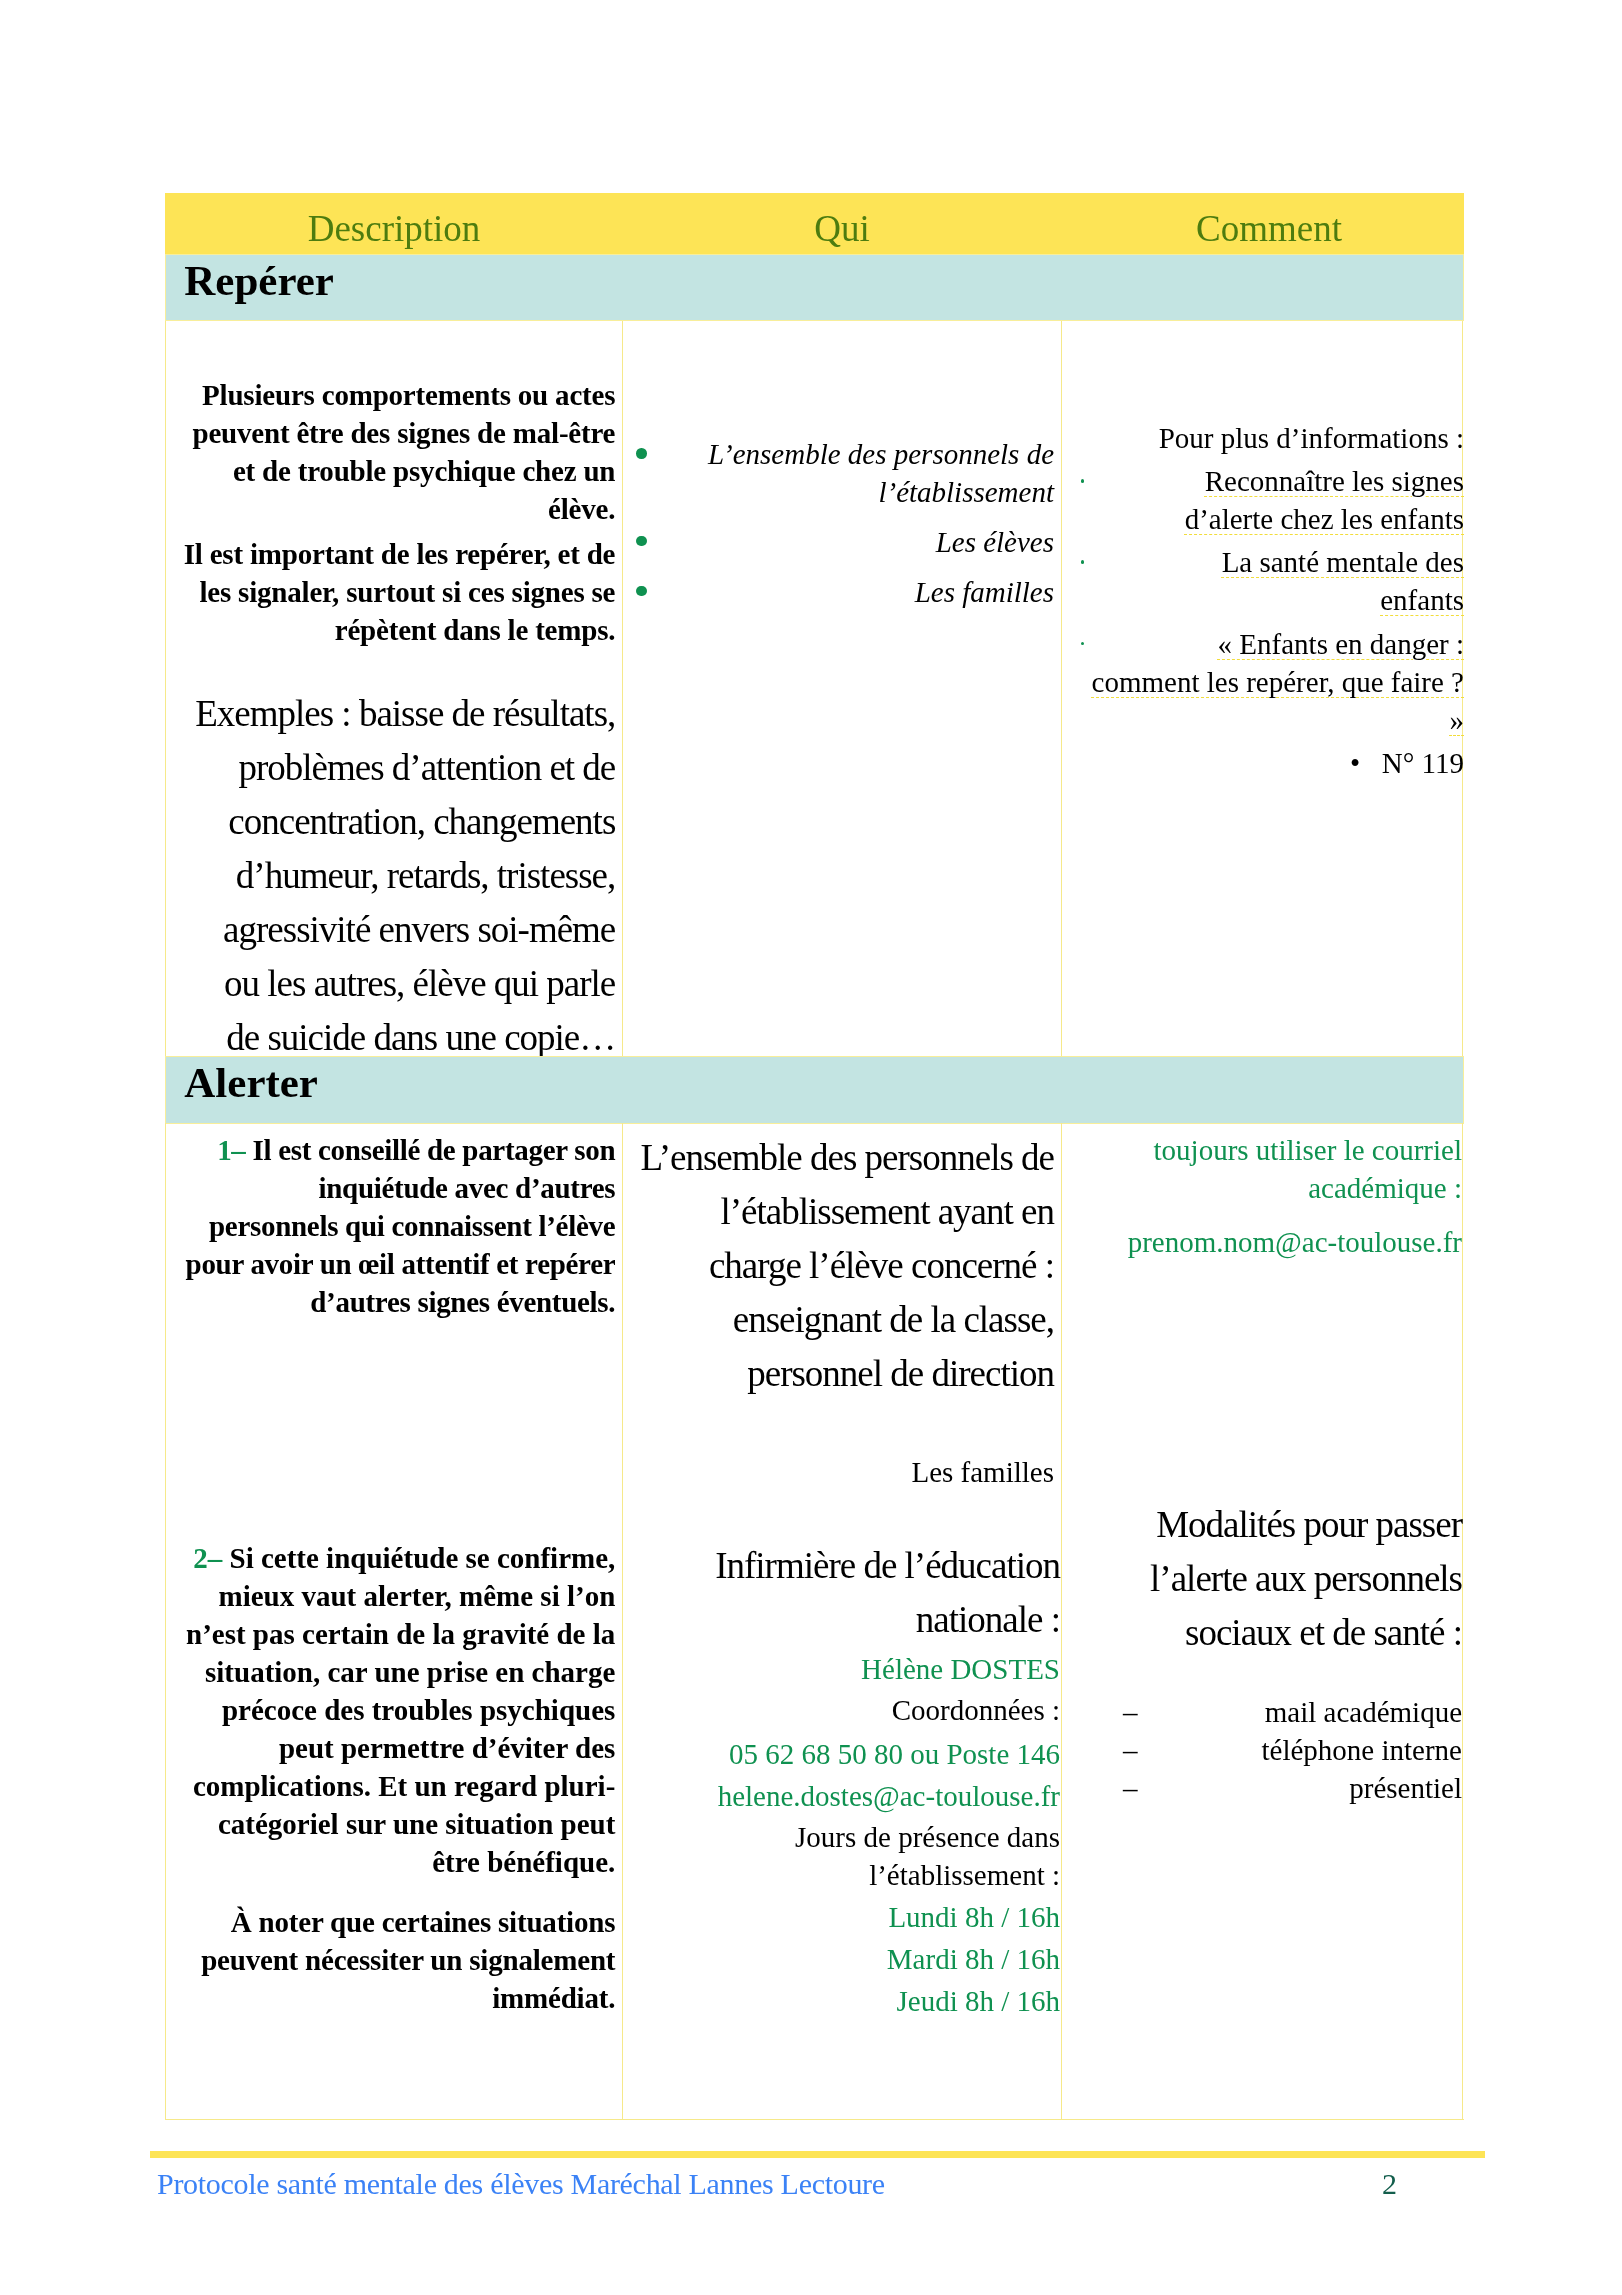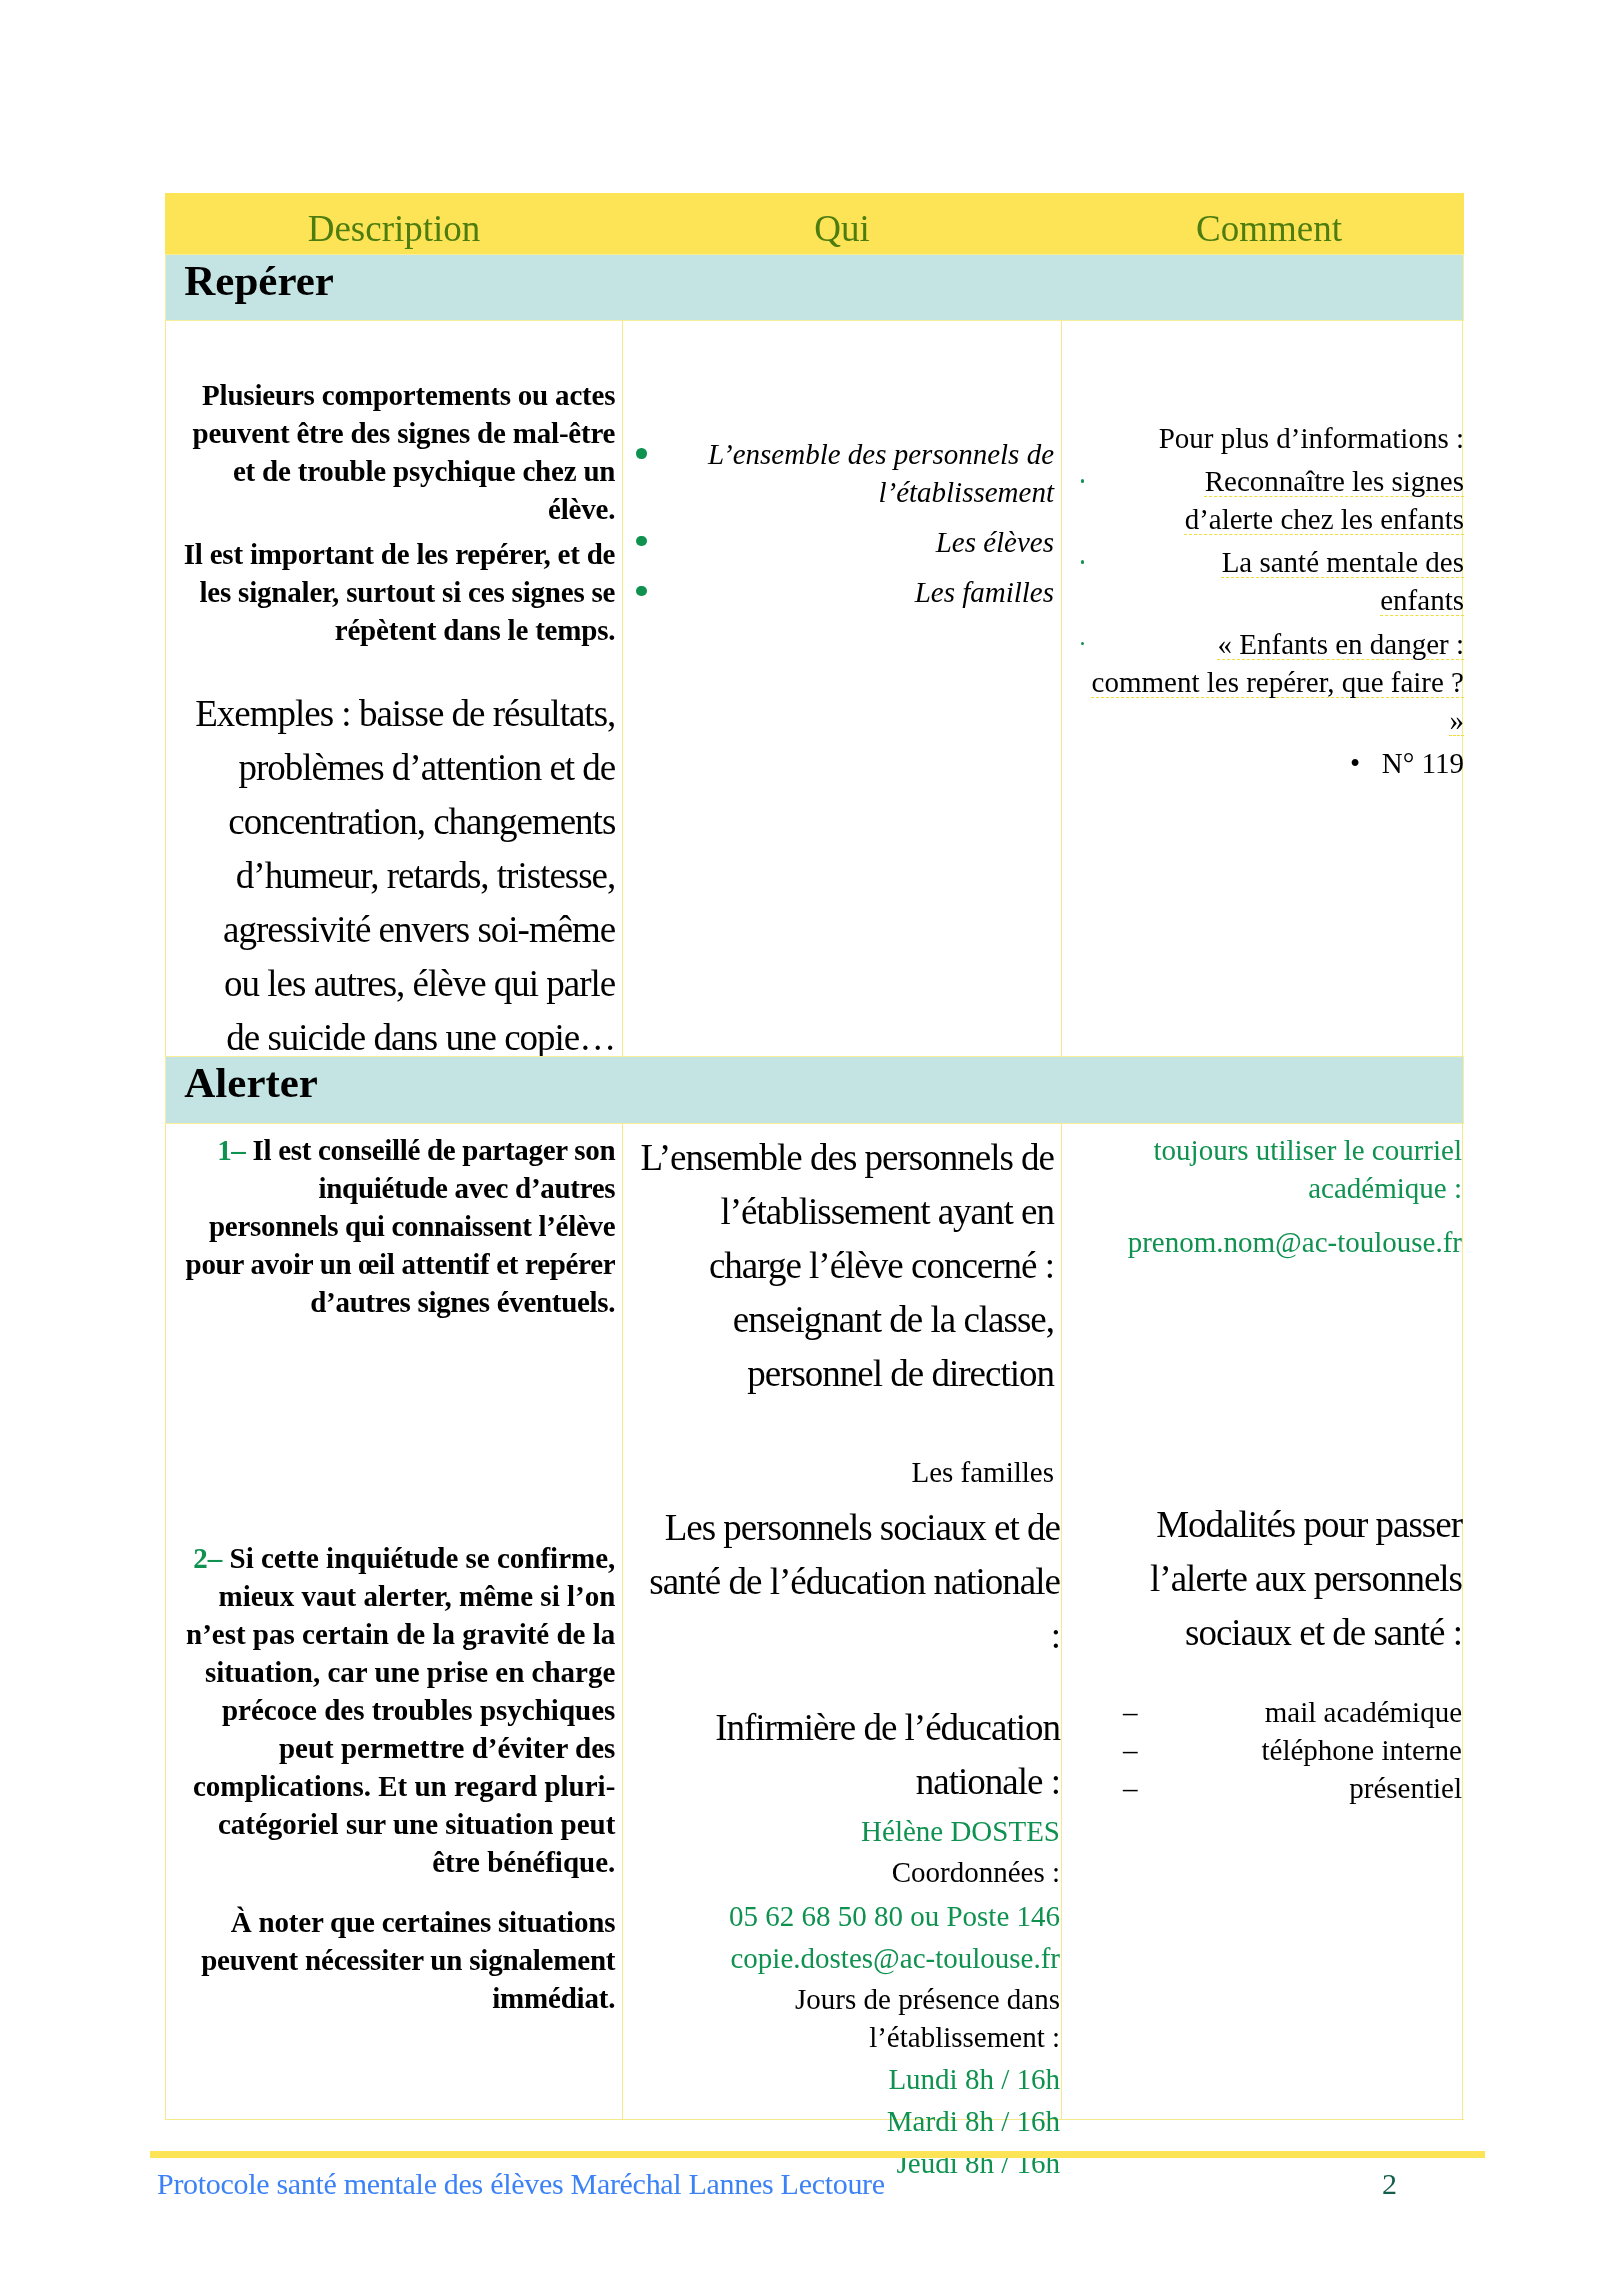--- a/index.html
+++ b/index.html
@@ -113,26 +113,25 @@
 
   <div class="cell" style="left:18.3px;top:1346px;width:432px;">
     <p class="p b">
       <span class="g">2–</span>
       <span>Si cette inquiétude se confirme, mieux vaut alerter, même si l’on n’est pas certain de la gravité de la situation, car une prise en charge précoce des troubles psychiques peut permettre d’éviter des complications. Et un regard pluri-catégoriel sur une situation peut être bénéfique.</span>
     </p>
     <p class="p b" style="margin-top:22px;letter-spacing:-0.2px">À noter que certaines situations peuvent nécessiter un signalement immédiat.</p>
   </div>
 
   <div class="cell" style="left:470px;top:1308px;width:425px;">
-    <p class="p cond">Les personnels sociaux et de santé de l’éducation nationale  :</p>
     <p class="p cond" style="margin-top:38px">Infirmière de l’éducation nationale :</p>
     <p class="p g" style="margin-top:2.6px">Hélène DOSTES</p>
     <p class="p" style="margin-top:3.9px">Coordonnées :</p>
     <p class="p g" style="margin-top:5.2px">05 62 68 50 80 ou Poste 146</p>
-    <p class="p g" style="margin-top:3.9px">copie.dostes@ac-toulouse.fr</p>
+    <p class="p g" style="margin-top:3.9px">helene.dostes@ac-toulouse.fr</p>
     <p class="p" style="margin-top:3.9px">Jours de présence dans l’établissement :</p>
     <p class="p g" style="margin-top:3.9px">Lundi 8h / 16h</p>
     <p class="p g" style="margin-top:3.9px">Mardi 8h / 16h</p>
     <p class="p g" style="margin-top:3.9px">Jeudi 8h / 16h</p>
   </div>
 
   <div class="cell" style="left:911px;top:1305px;width:386px;">
     <p class="p cond">Modalités pour passer l’alerte aux personnels sociaux et de santé :</p>
     <div style="margin-top:33px">
       <div class="dash-item"><span class="dash">–</span><span>mail académique</span></div>

